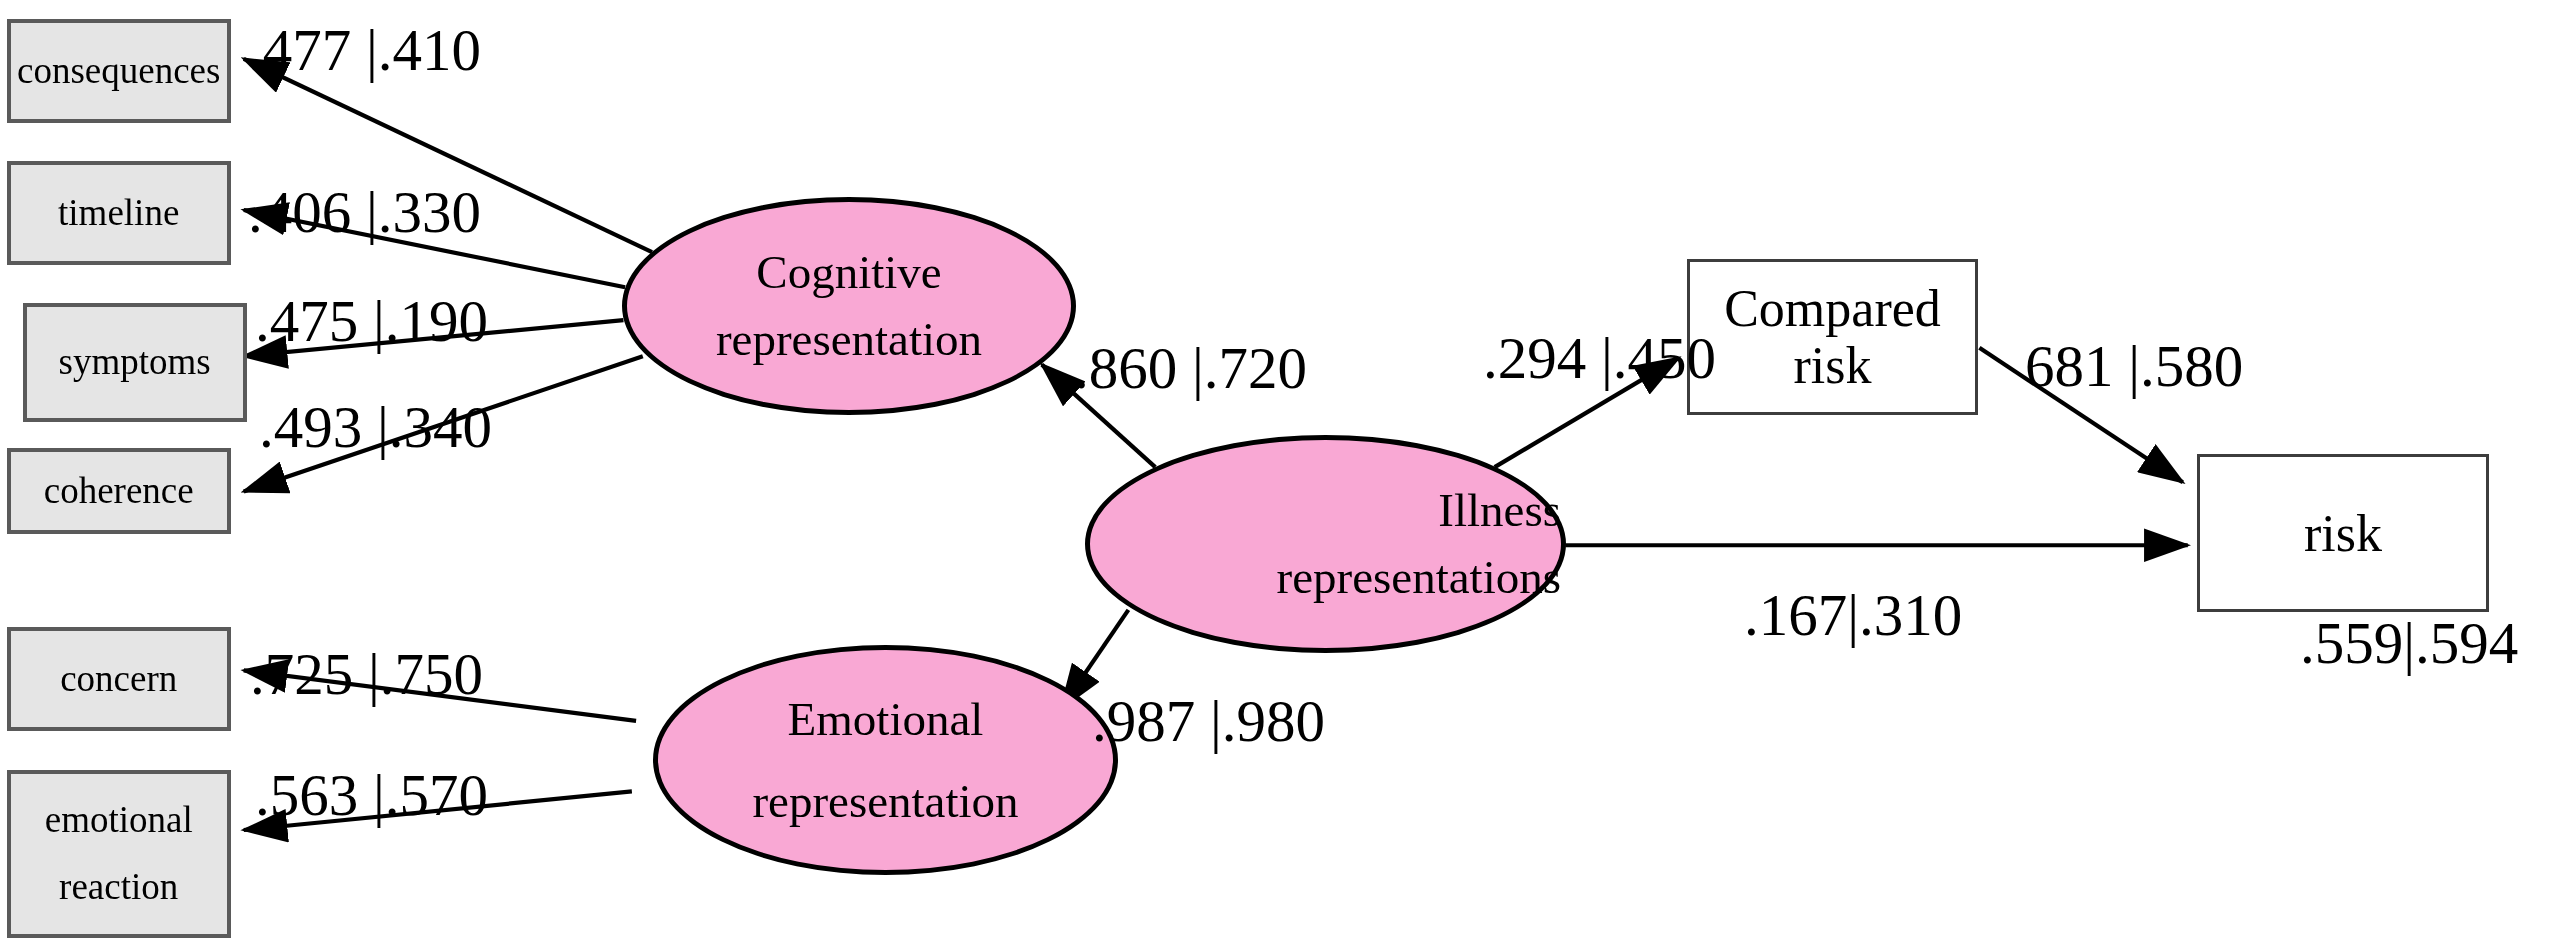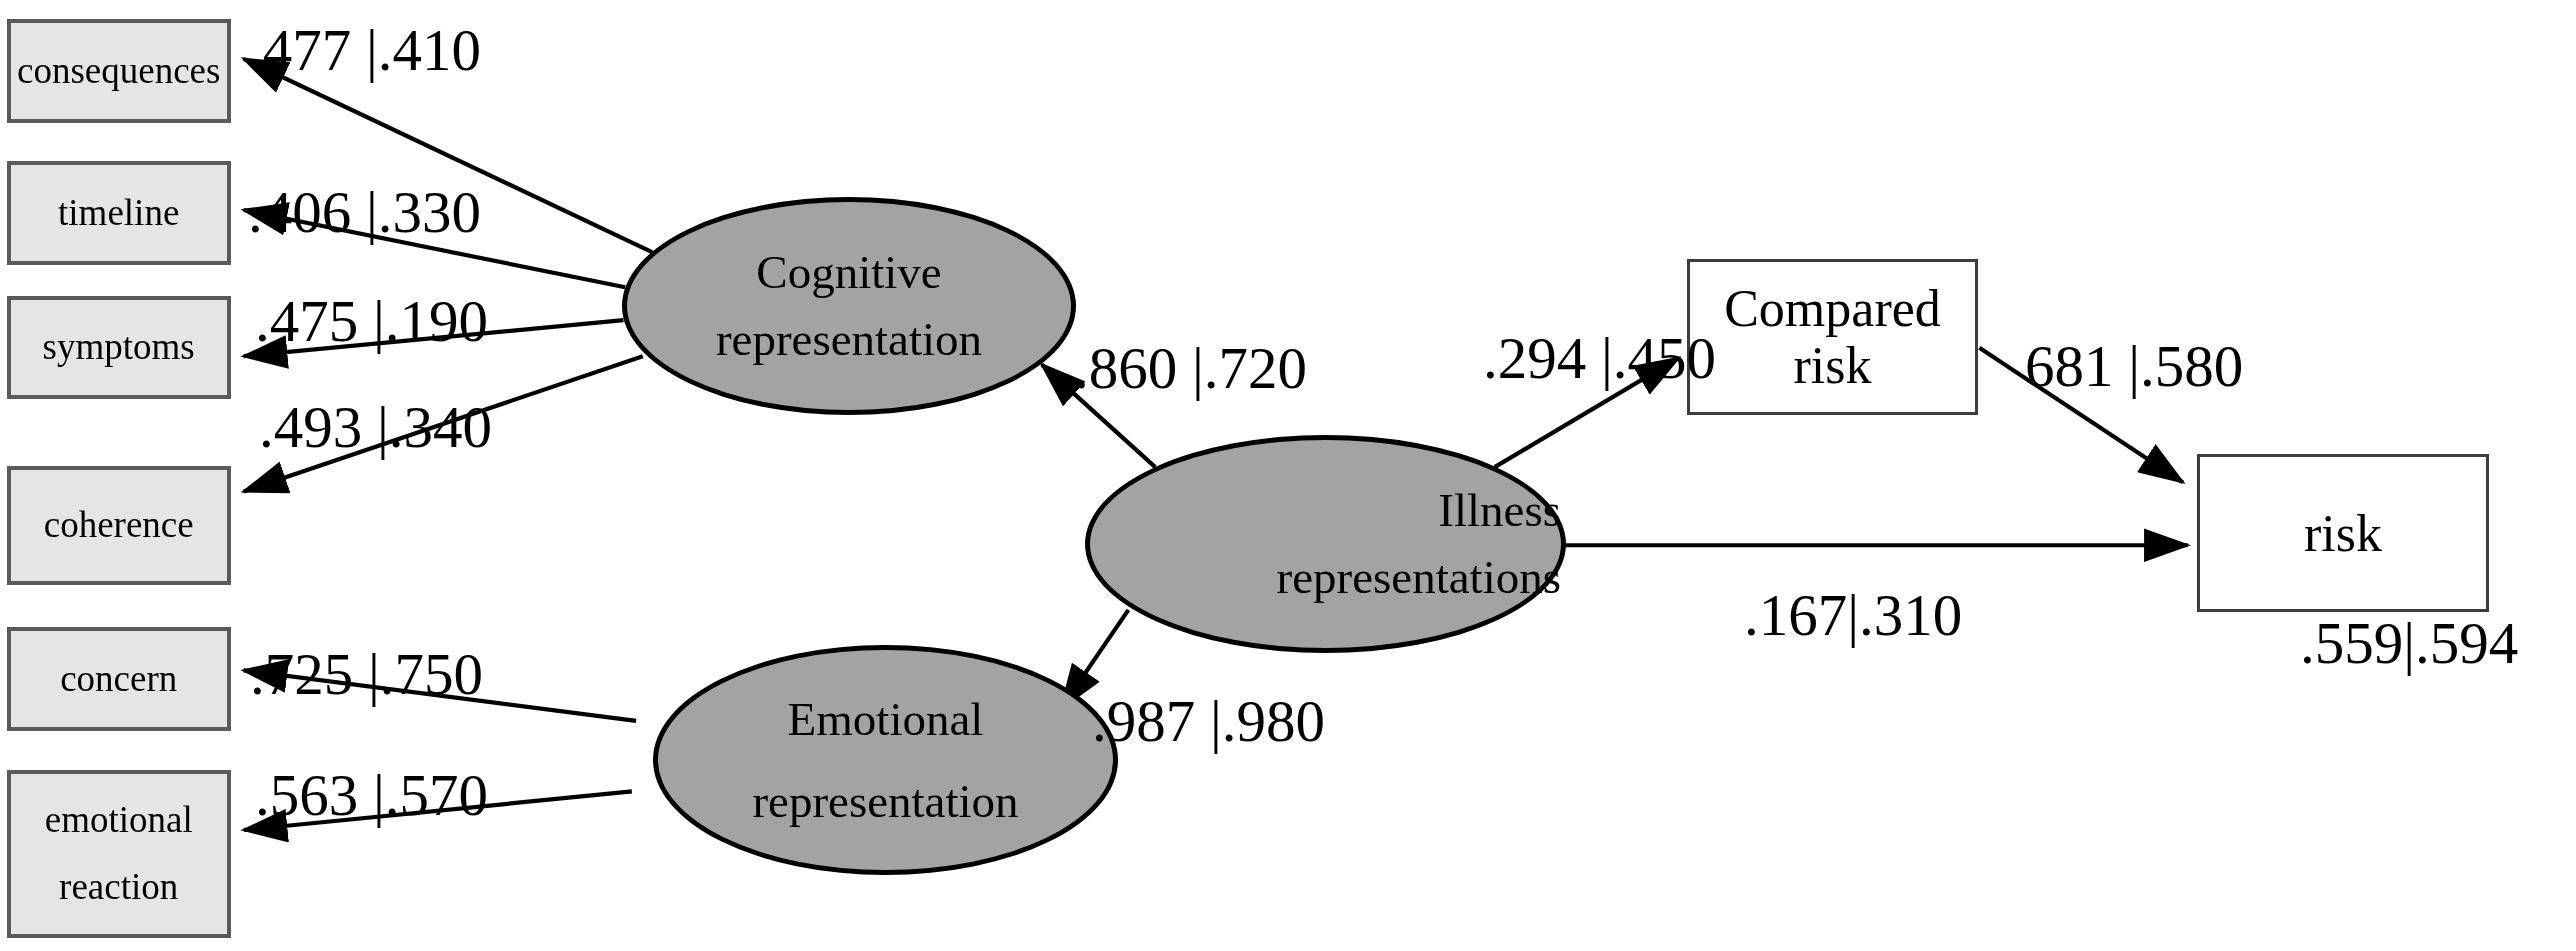--- a/index.html
+++ b/index.html
@@ -41,37 +41,37 @@
     left: 6.7px;
     width: 224px;
   }
   .outcome {
     background: #ffffff;
     border: 3.4px solid #3d3d3d;
     font-size: 52px;
     line-height: 57px;
   }
   .ellipse {
-    background: #a3a3a3;
+    background: #f9a8d4;
     border: 5px solid #000000;
     border-radius: 50%;
     font-size: 47px;
     line-height: 67px;
   }
   .coef {
     position: absolute;
     font-size: 59px;
     line-height: 50px;
     white-space: nowrap;
   }
   
   #box-consequences { top: 19.3px;  height: 104px; }
   #box-timeline     { top: 161px; height: 104px; }
-  #box-symptoms     { top: 296px; height: 103px; }
-  #box-coherence    { top: 466px; height: 119px; }
+  #box-symptoms     { top: 303px; height: 119px; margin-left: 16px; }
+  #box-coherence    { top: 448px; height: 86px; }
   #box-concern      { top: 627px; height: 104px; }
   #box-emotional-reaction { top: 770px; height: 168px; line-height: 1.8; padding: 0 10px; }
   
   #ell-cognitive { left: 622px;  top: 197px; width: 454px; height: 218px; }
   #ell-emotional { left: 653px;  top: 645px; width: 465px; height: 230px; gap: 15px; }
   #ell-illness   { left: 1085px; top: 435px; width: 481px; height: 218px; align-items: flex-end; }
   
   #box-compared  { left: 1687px; top: 259px; width: 291px; height: 156px; }
   #box-perceived { left: 2197px; top: 454px; width: 292px; height: 158px; }
   

